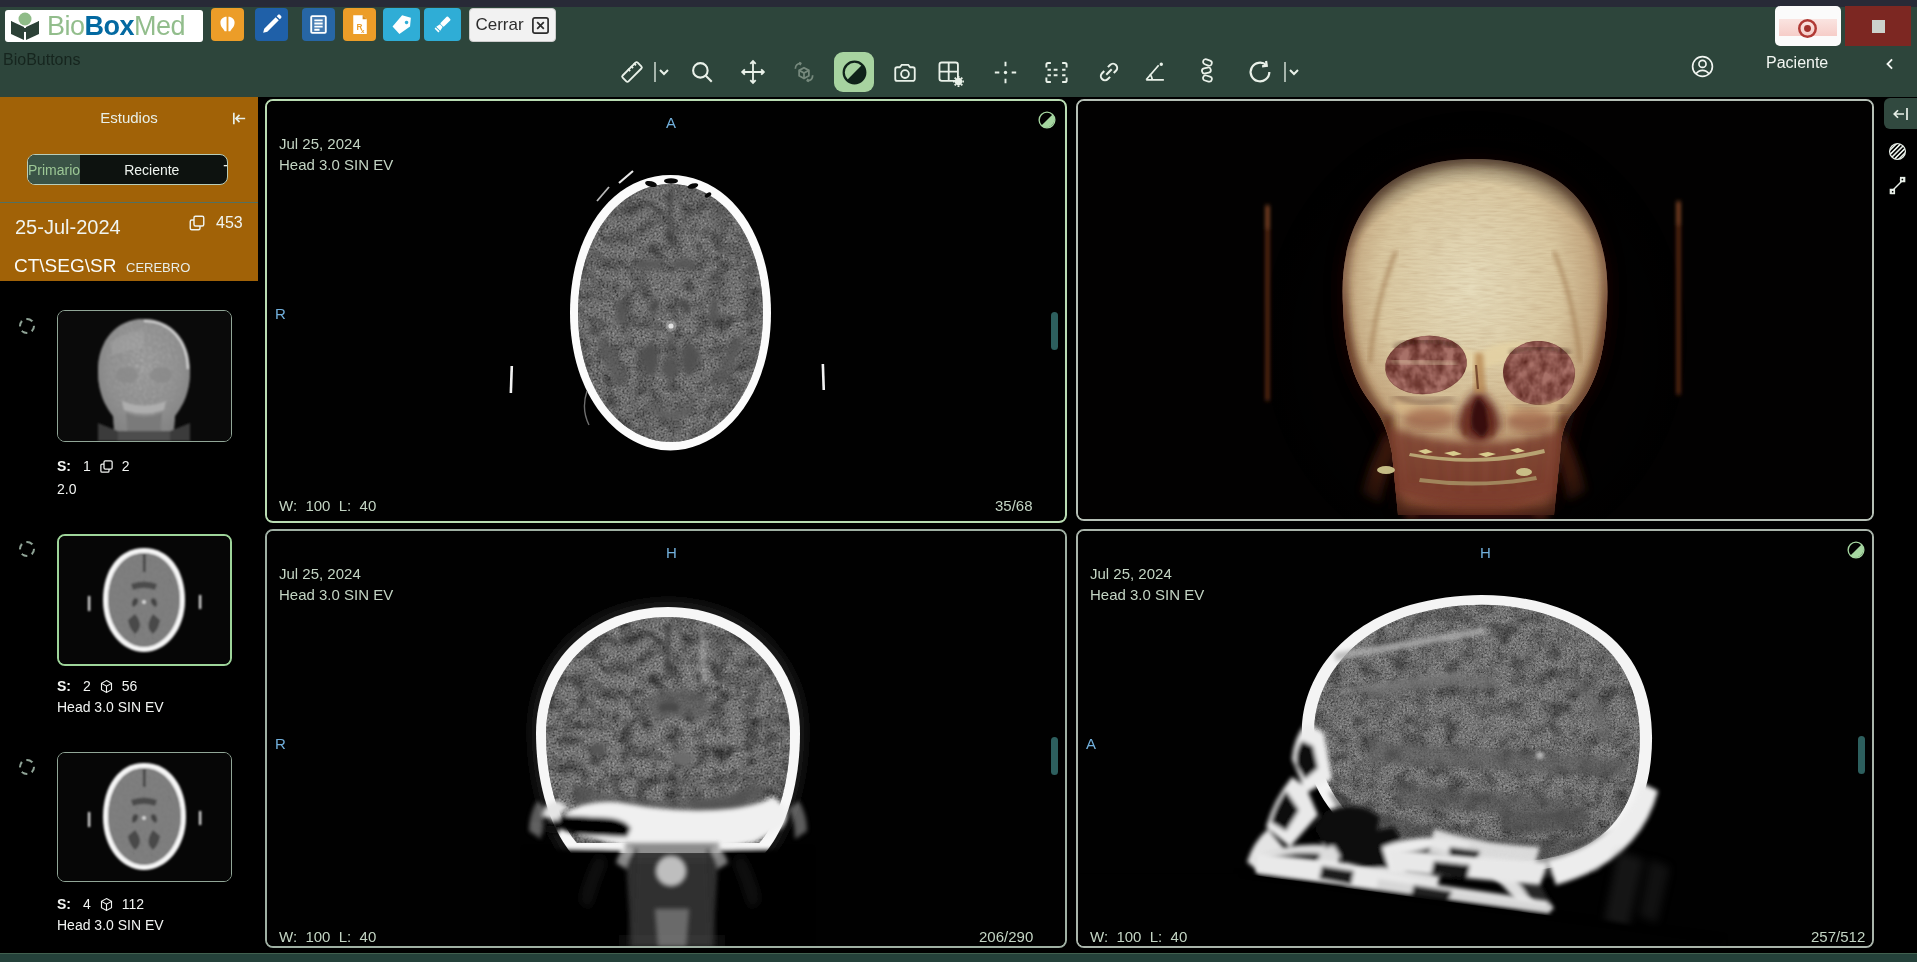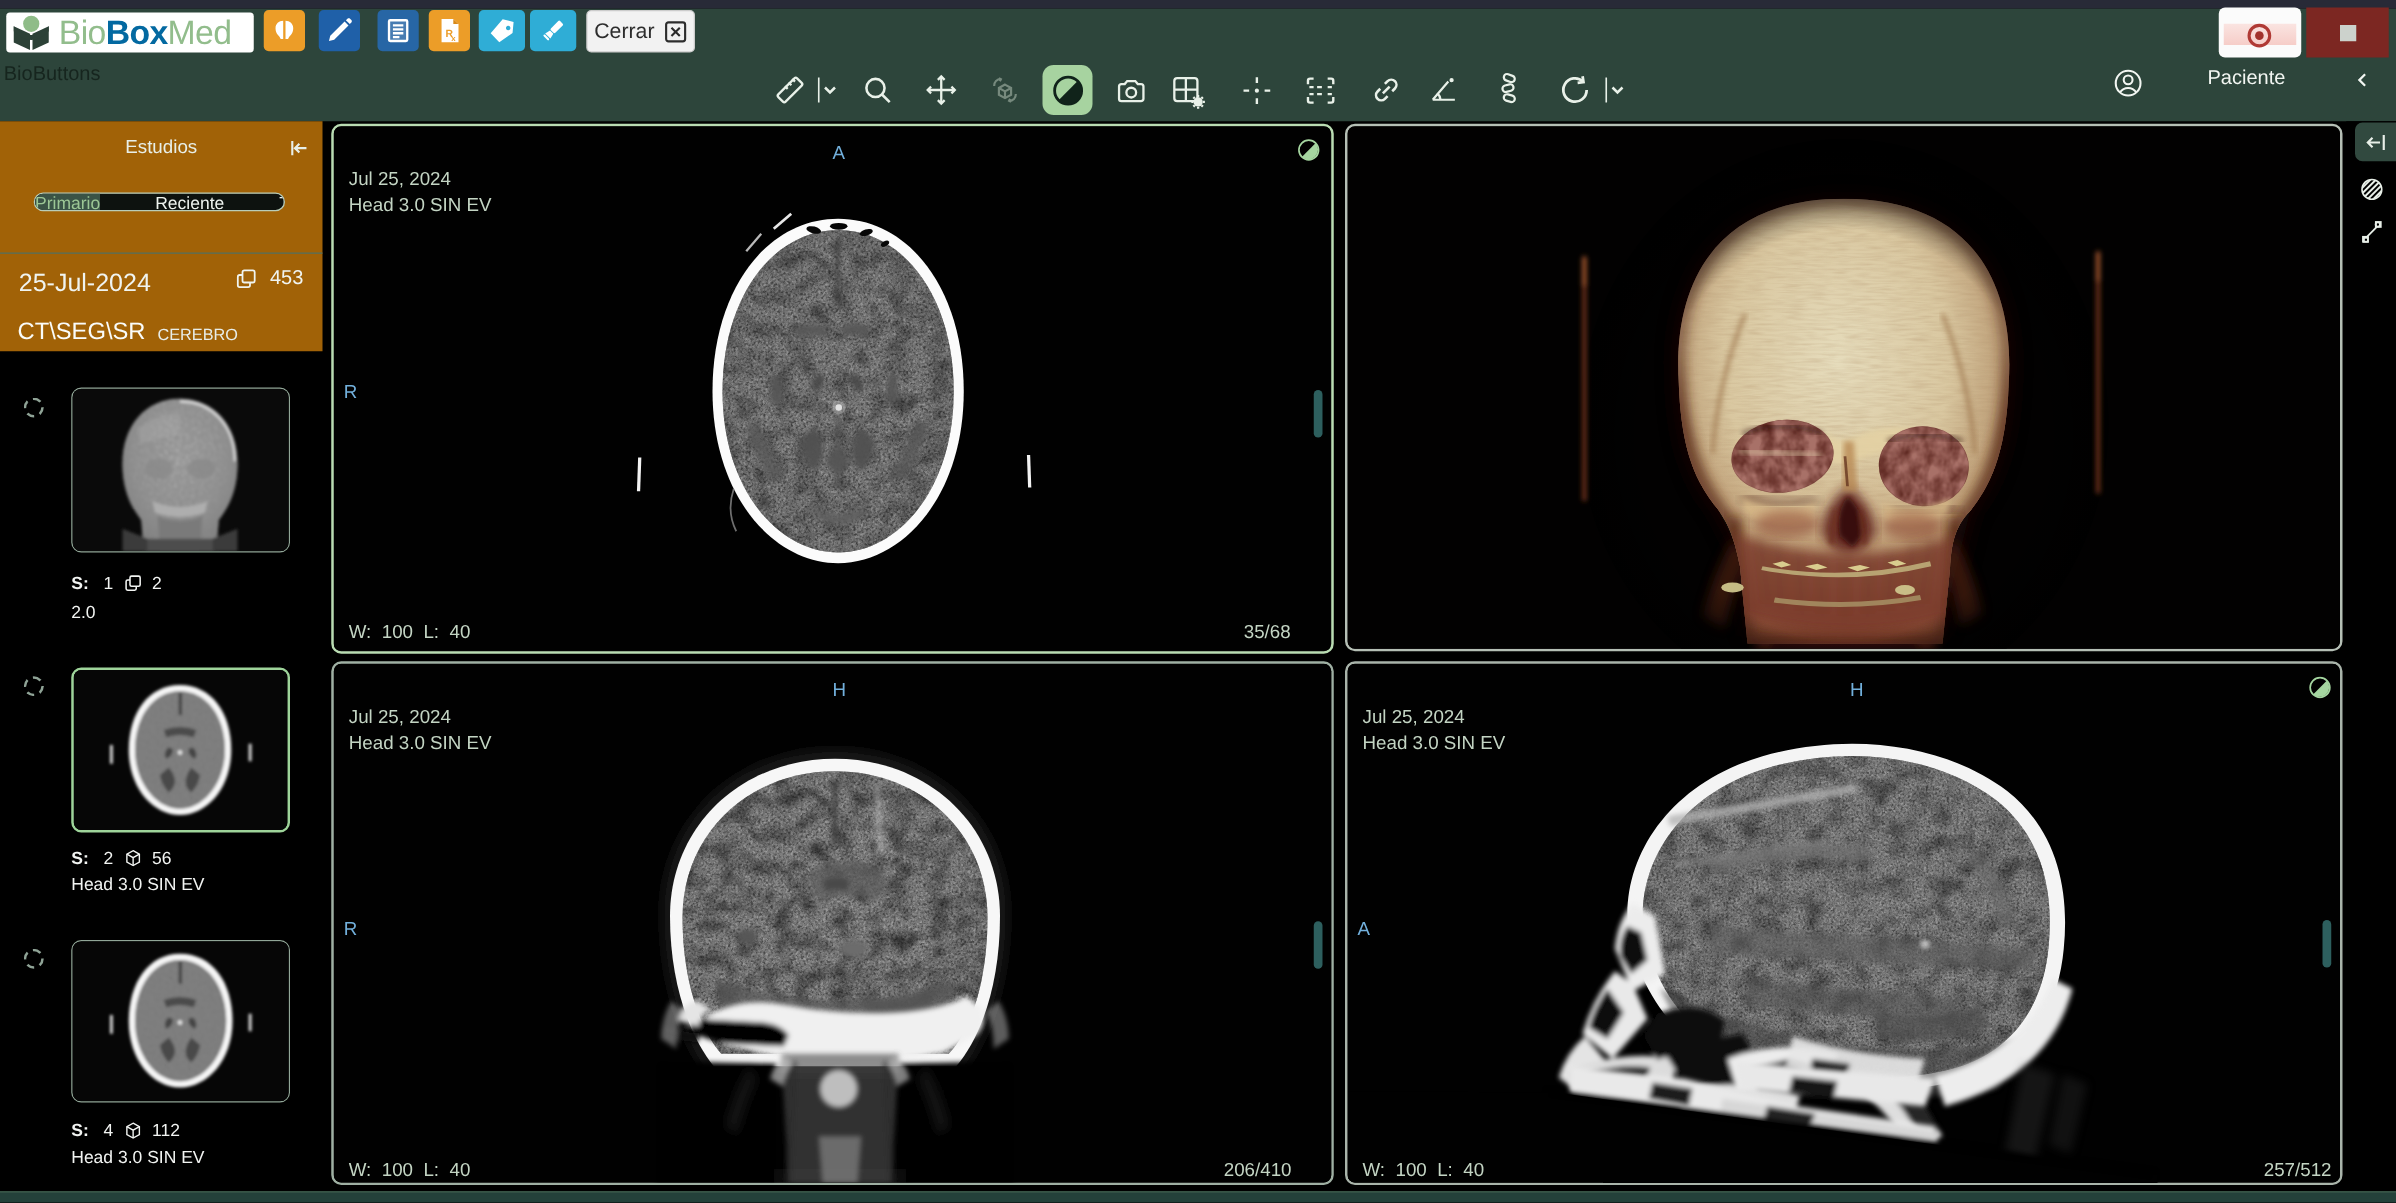--- a/index.html
+++ b/index.html
@@ -19,21 +19,21 @@
 #stopbtn{left:1845px;top:-1px;width:66px;height:40px;background:#7c2722;display:flex;align-items:center;justify-content:center;}
 #stopsq{width:13px;height:13px;background:#ccd2cc;}
 .ticon{width:25px;height:25px;}
 #activebtn{width:40px;height:40px;background:#a7d3a0;border-radius:9px;display:flex;align-items:center;justify-content:center;}
 #pacrow{left:1690px;top:47px;height:36px;display:flex;align-items:flex-start;color:#f2f6f2;gap:44px;}
 #pacrow .txt{font-size:16px;margin-left:7px;}
 
 #sidepanel{left:0;top:97px;width:258px;height:184px;background:#a16207;}
 #estudios{left:0;top:12px;width:258px;text-align:center;color:#e8efe8;font-size:15px;}
 #collapse{left:231px;top:13px;}
-#tabbar{left:27px;top:57px;width:201px;height:15px;border:1px solid #b9cdb9;border-radius:8px;background:#0d120f;overflow:hidden;display:flex;align-items:center;gap:44px;}
+#tabbar{left:27px;top:57px;width:201px;height:31px;border:1px solid #b9cdb9;border-radius:8px;background:#0d120f;overflow:hidden;display:flex;align-items:center;gap:44px;}
 #tabP{width:72px;height:31px;background:#3a5346;color:#9cc795;font-size:14px;display:flex;align-items:center;justify-content:center;border-radius:7px 0 0 7px;}
 #tabR{width:80px;color:#eef3ee;font-size:14px;text-align:center;}
 #tabT{width:50px;color:#eef3ee;font-size:14px;text-align:center;}
 #studyhdr{left:0;top:105px;width:258px;height:79px;border-top:1px solid #527061;}
 #sdate{left:15px;top:13px;color:#f0f4f0;font-size:20px;}
 #scount{left:188px;top:11px;color:#f0f4f0;font-size:16px;display:flex;align-items:center;gap:10px;}
 #smod{left:14px;top:52px;color:#fafcfa;font-size:19px;}
 #sdesc{left:126px;top:57px;color:#e8ede8;font-size:13px;}
 
 .dashcirc{width:16px;height:16px;border:2px dashed #8fa396;border-radius:50%;}
@@ -573,21 +573,21 @@
       <path d="M388 378 l34 0 l-3 38 l-28 0 Z" fill="#868686" opacity="0.68"></path>
       <path d="M332 322 q-12 20 -19 48 l10 7 q7 -27 16 -45 Z" fill="#333" opacity="0.4" filter="url(#blurC4)"></path>
       <path d="M474 322 q12 20 19 48 l-10 7 q-7 -27 -16 -45 Z" fill="#333" opacity="0.4" filter="url(#blurC4)"></path>
     </g>
   </svg>
   <div class="ovl blue" style="left:399px;top:13px;">H</div>
   <div class="ovl blue" style="left:8px;top:204px;">R</div>
   <div class="ovl" style="left:12px;top:34px;">Jul 25, 2024</div>
   <div class="ovl" style="left:12px;top:55px;">Head 3.0 SIN EV</div>
   <div class="ovl" style="left:12px;top:397px;">W:&nbsp; 100&nbsp; L:&nbsp; 40</div>
-  <div class="ovl" style="left:712px;top:397px;">206/410</div>
+  <div class="ovl" style="left:712px;top:397px;">206/290</div>
   <div class="thumbscroll" style="left:784px;top:206px;"></div>
 </div>
 <div id="vp4" class="vp abs">
   <svg width="795" height="416" viewBox="0 0 795 416" style="position:absolute;left:0;top:0">
     <defs>
       <filter id="fineDS" x="0%" y="0%" width="100%" height="100%">
         <feTurbulence type="fractalNoise" baseFrequency="0.5" numOctaves="3" seed="31" result="t"></feTurbulence>
         <feColorMatrix in="t" type="matrix" values="0 0 0 0 0  0 0 0 0 0  0 0 0 0 0  1.6 1.6 1.6 0 -1.6"></feColorMatrix>
         <feComposite operator="in" in2="SourceGraphic"></feComposite>
       </filter>

